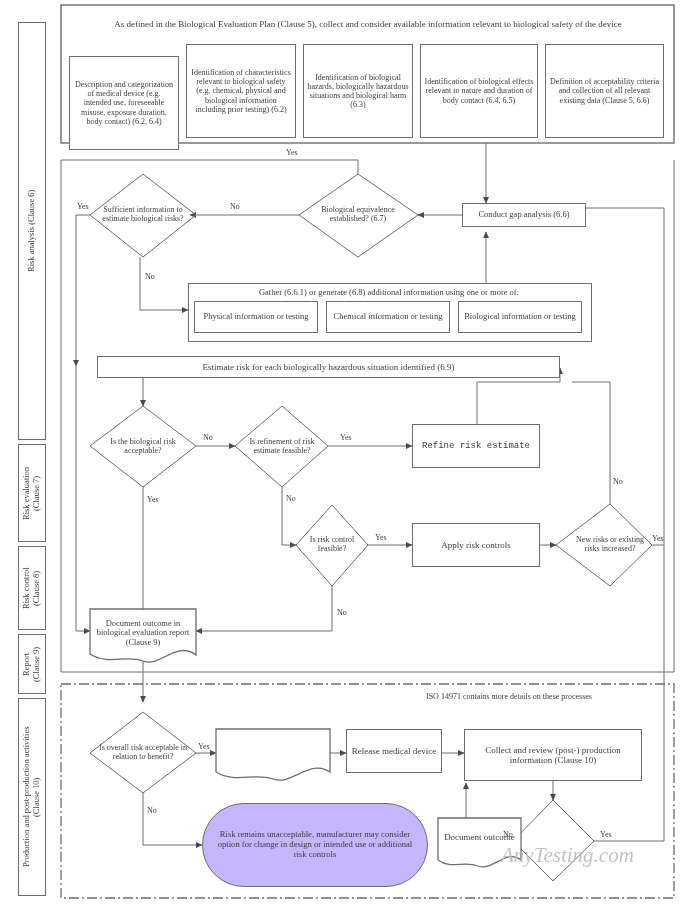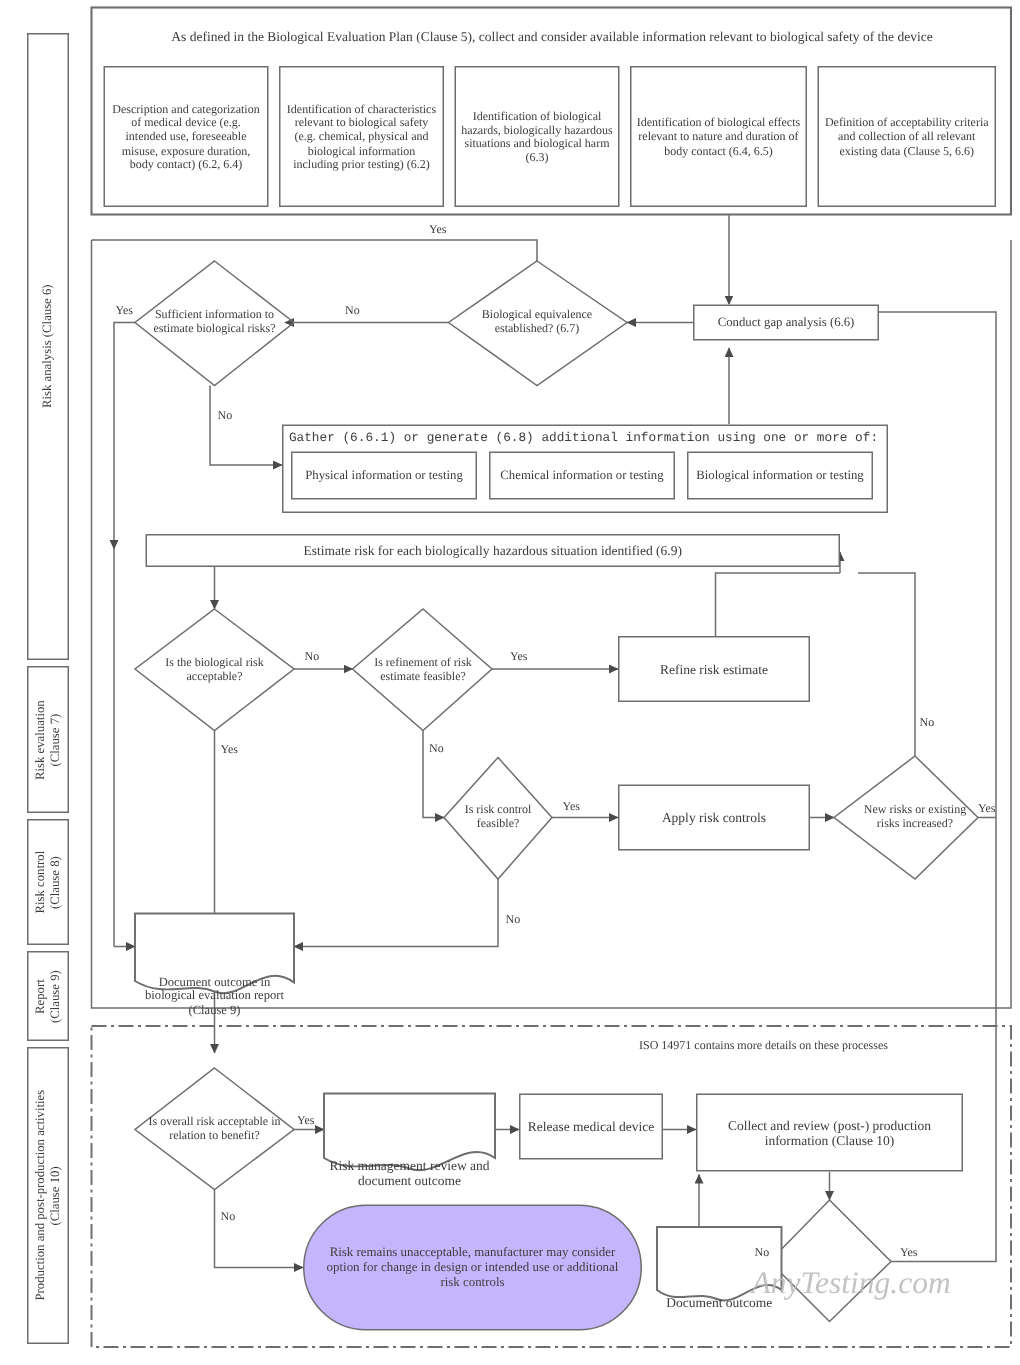--- a/index.html
+++ b/index.html
@@ -10,21 +10,21 @@
       text-align:center;color:#3d3d3d;font-family:"Liberation Serif",serif;line-height:1.13;}
   .box{border:1px solid #6e6e6e;background:#fff;}
   .box2{border:1.6px solid #6e6e6e;background:#fff;}
   .railbox{border:1.5px solid #6e6e6e;background:#fff;}
   .vlabel{writing-mode:vertical-rl;transform:rotate(180deg);white-space:pre-line;}
   .diamondtxt{position:absolute;display:flex;align-items:center;justify-content:center;
       text-align:center;color:#3d3d3d;line-height:1.12;pointer-events:none;}
   .edgelbl{position:absolute;color:#3d3d3d;font-family:"Liberation Serif",serif;font-size:8px;white-space:nowrap;}
   .docshape{position:absolute;}
   .docshape .txt{position:absolute;left:0;right:0;display:flex;align-items:center;justify-content:center;
-      text-align:center;color:#3d3d3d;line-height:1.15;margin-top:31px;}
+      text-align:center;color:#3d3d3d;line-height:1.15;}
   .note{position:absolute;color:#3d3d3d;font-size:8px;}
   .wm{position:absolute;pointer-events:none;}
   .wm .cn{font-family:"DejaVu Sans",sans-serif;font-weight:bold;font-size:27px;color:#b9b9b9;opacity:.82;letter-spacing:1px;}
   .wm .en{font-family:"Liberation Serif",serif;font-style:italic;font-size:21px;color:#b9b9b9;opacity:.85;}
 </style>
 </head>
 <body>
 
 <div id="stage">
 
@@ -128,21 +128,21 @@
       <path d="M90,609 L196,609 L196,655 C176,640 160,668 143,661 C126,654 110,666 90,654 Z" stroke-width="1.3" fill="#fff"></path>
       <path d="M216,729 L330,729 L330,772 C310,758 292,786 273,779 C254,772 236,784 216,772 Z" stroke-width="1.3" fill="#fff"></path>
       <path d="M438,818 L521,818 L521,860 C506,848 492,872 478,866 C464,860 451,870 438,860 Z" stroke-width="1.3" fill="#fff"></path>
     </g>
   </svg>
 
   <div class="nd" style="left:72px;top:9px;width:592px;height:31px;font-size:9px;color:#3d3d3d;">
       <span>As defined in the Biological Evaluation Plan (Clause 5), collect and consider available information relevant to biological safety of the device</span>
     </div>
 
-  <div class="nd box2" style="left:69px;top:44px;width:110px;height:94px;padding:2px 3px;font-size:8px;">
+  <div class="nd box2" style="left:69px;top:56px;width:110px;height:94px;padding:2px 3px;font-size:8px;">
       <span>Description and categorization of medical device (e.g. intended use, foreseeable misuse, exposure duration, body contact) (6.2, 6.4)</span>
     </div>
 
   <div class="nd box2" style="left:186px;top:44px;width:110px;height:94px;padding:2px 3px;font-size:8px;">
       <span>Identification of characteristics relevant to biological safety (e.g. chemical, physical and biological information including prior testing) (6.2)</span>
     </div>
 
   <div class="nd box2" style="left:303px;top:44px;width:110px;height:94px;padding:2px 3px;font-size:8px;">
       <span>Identification of biological hazards, biologically hazardous situations and biological harm (6.3)</span>
     </div>
@@ -153,38 +153,38 @@
 
   <div class="nd box2" style="left:545px;top:44px;width:119px;height:94px;padding:2px 3px;font-size:8px;">
       <span>Definition of acceptability criteria and collection of all relevant existing data (Clause 5, 6.6)</span>
     </div>
 
   <div class="nd box2" style="left:462px;top:203px;width:124px;height:24px;font-size:8.5px;">
       <span>Conduct gap analysis (6.6)</span>
     </div>
 
   <div class="box2" style="position:absolute;left:188px;top:283px;width:402px;height:57px;"></div>
-  <div class="nd" style="left:192px;top:285px;width:394px;height:15px;font-size:8.5px;font-family:Liberation Mono, monospace;">
+  <div class="nd" style="left:192px;top:285px;width:394px;height:15px;font-size:8.5px;">
       <span>Gather (6.6.1) or generate (6.8) additional information using one or more of:</span>
     </div>
   <div class="nd box" style="left:194px;top:301px;width:124px;height:32px;font-size:8.5px;">
       <span>Physical information or testing</span>
     </div>
   <div class="nd box" style="left:326px;top:301px;width:124px;height:32px;font-size:8.5px;">
       <span>Chemical information or testing</span>
     </div>
   <div class="nd box" style="left:458px;top:301px;width:124px;height:32px;font-size:8.5px;">
       <span>Biological  information or testing</span>
     </div>
 
   <div class="nd box2" style="left:97px;top:356px;width:463px;height:22px;font-size:9px;">
       <span>Estimate risk for each biologically hazardous situation identified (6.9)</span>
     </div>
 
-  <div class="nd box2" style="left:412px;top:424px;width:128px;height:44px;font-size:9px;">
+  <div class="nd box2" style="left:412px;top:424px;width:128px;height:44px;font-size:9px;font-family:Liberation Mono, monospace;">
       <span>Refine risk estimate</span>
     </div>
 
   <div class="nd box2" style="left:412px;top:523px;width:128px;height:44px;font-size:9px;">
       <span>Apply risk controls</span>
     </div>
 
   <div class="nd box2" style="left:346px;top:729px;width:96px;height:44px;font-size:9px;padding:0 3px;">
       <span>Release medical device</span>
     </div>
@@ -197,25 +197,20 @@
               background:#c4b5fd;font-size:8.6px;padding:0 14px;">
       <span>Risk remains unacceptable, manufacturer may consider option for change in design or intended use or additional risk controls</span>
     </div>
 
   <div class="docshape" style="left:90px;top:609px;width:106px;height:52px;">
     <div class="txt" style="top:4px;height:40px;font-size:8.4px;padding:0 3px;">
         <span>Document outcome in biological evaluation report (Clause 9)</span>
       </div>
   </div>
 
-  <div class="docshape" style="left:216px;top:729px;width:114px;height:50px;">
-    <div class="txt" style="top:2px;height:40px;font-size:9px;padding:0 3px;">
-        <span>Risk management review and document outcome</span>
-      </div>
-  </div>
 
   <div class="docshape" style="left:438px;top:818px;width:83px;height:48px;">
     <div class="txt" style="top:2px;height:34px;font-size:9px;padding:0 3px;">
         <span>Document outcome</span>
       </div>
   </div>
 
   <div class="diamondtxt" style="left:101px;top:180px;width:84px;height:70px;font-size:8px;">
       <span>Sufficient information to estimate biological risks?</span>
     </div>

